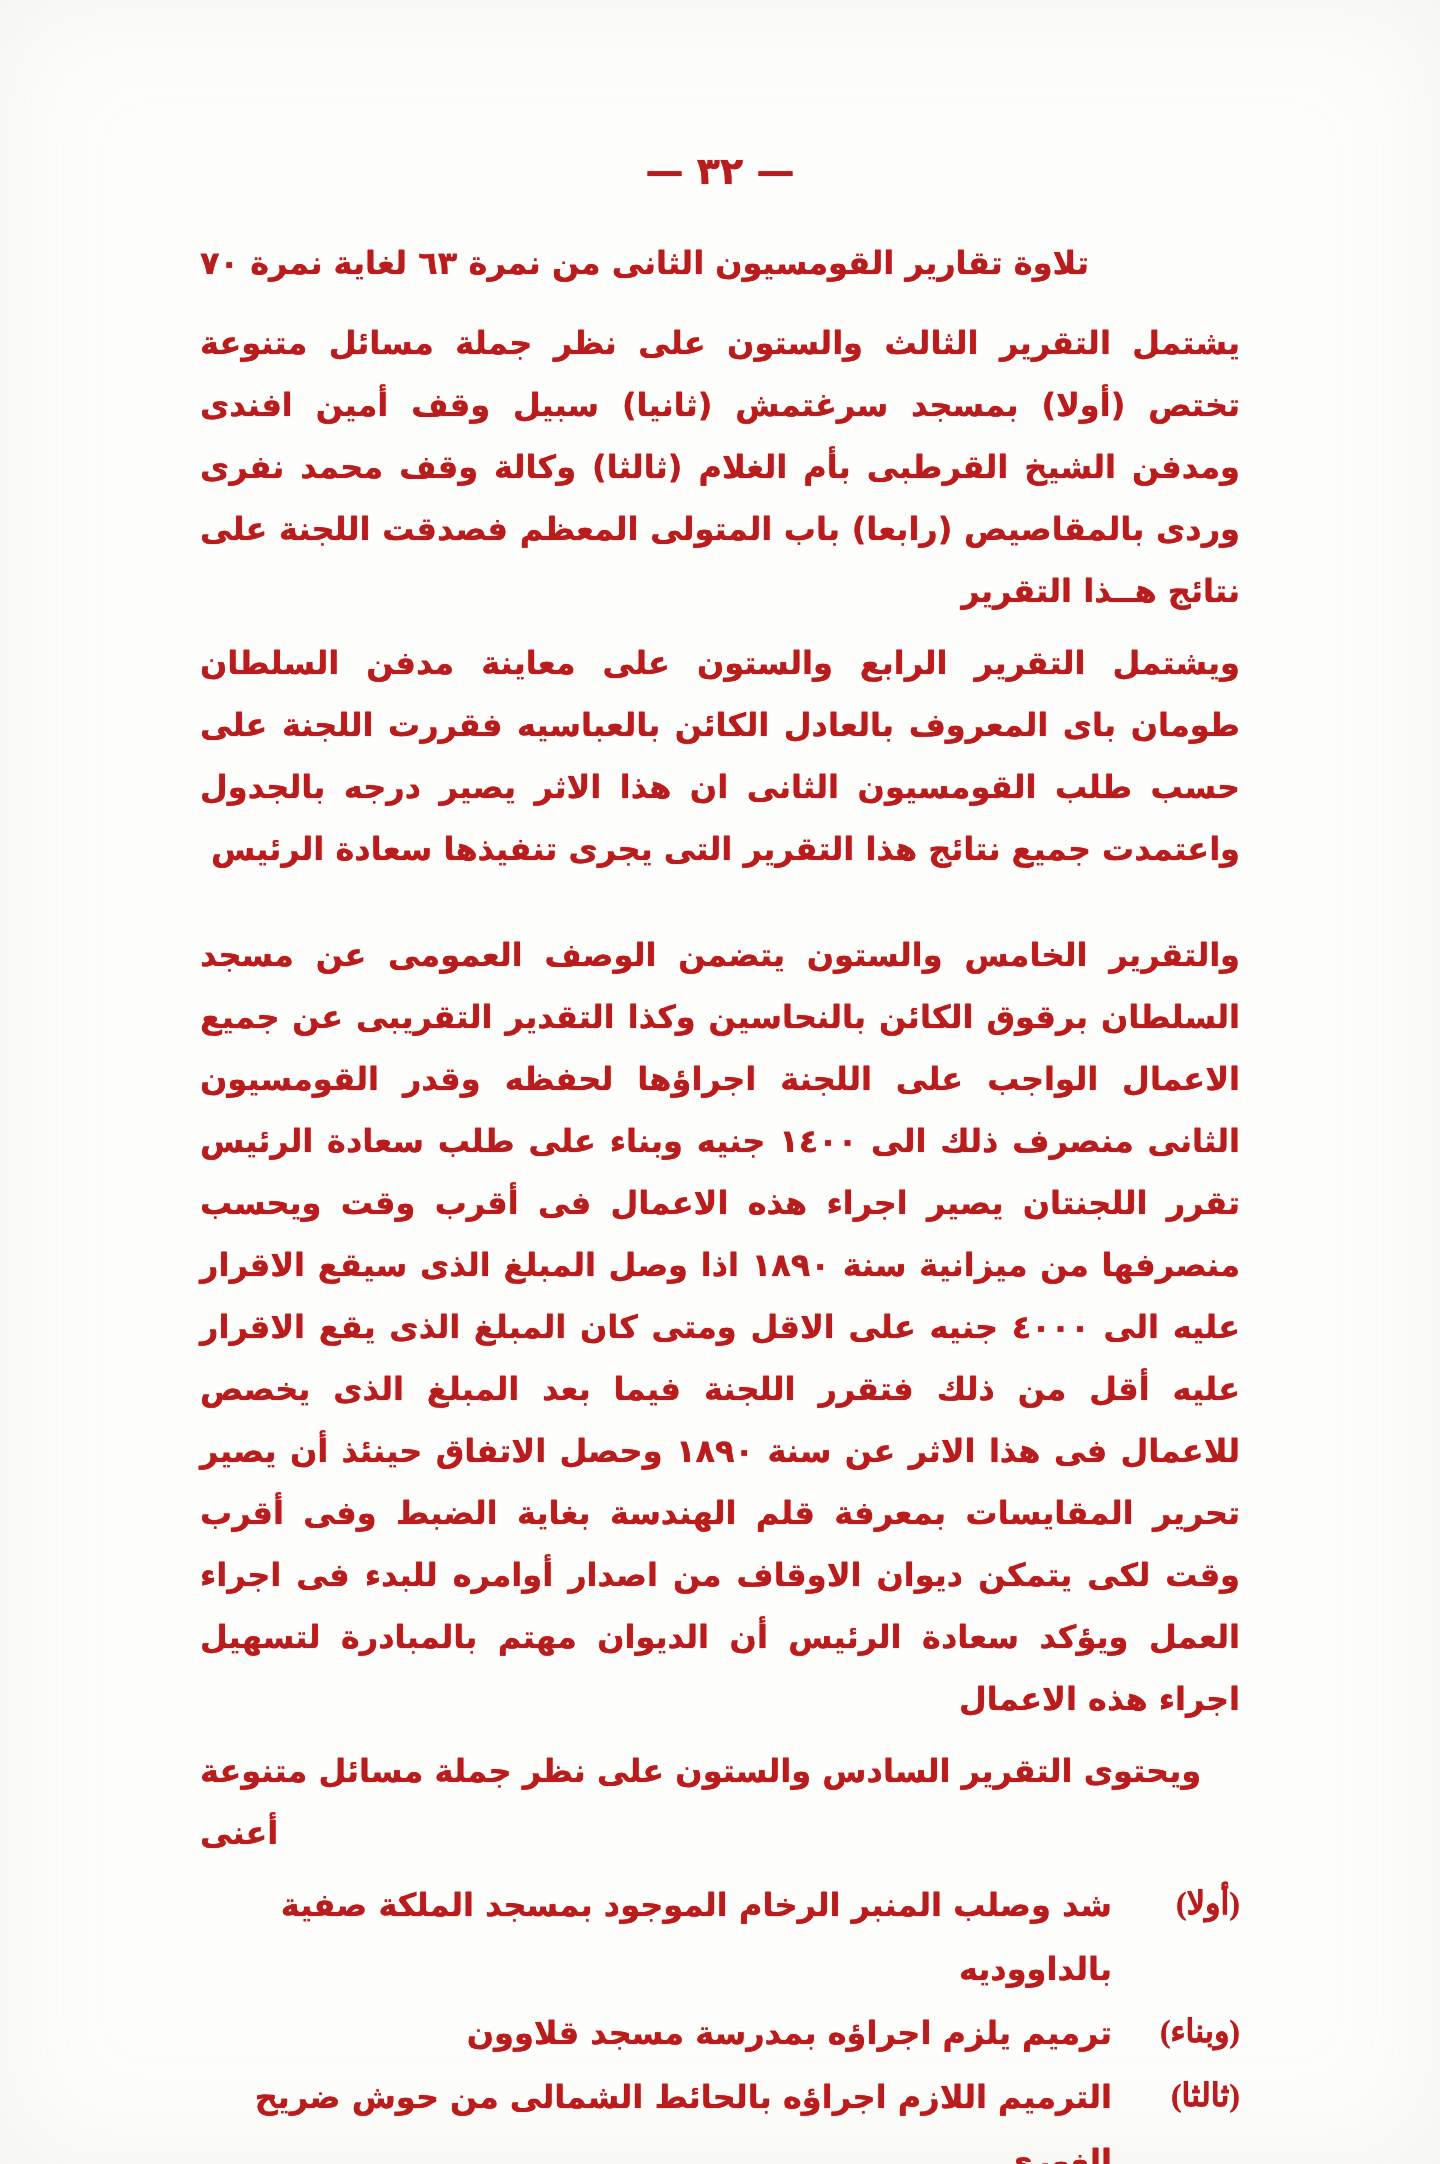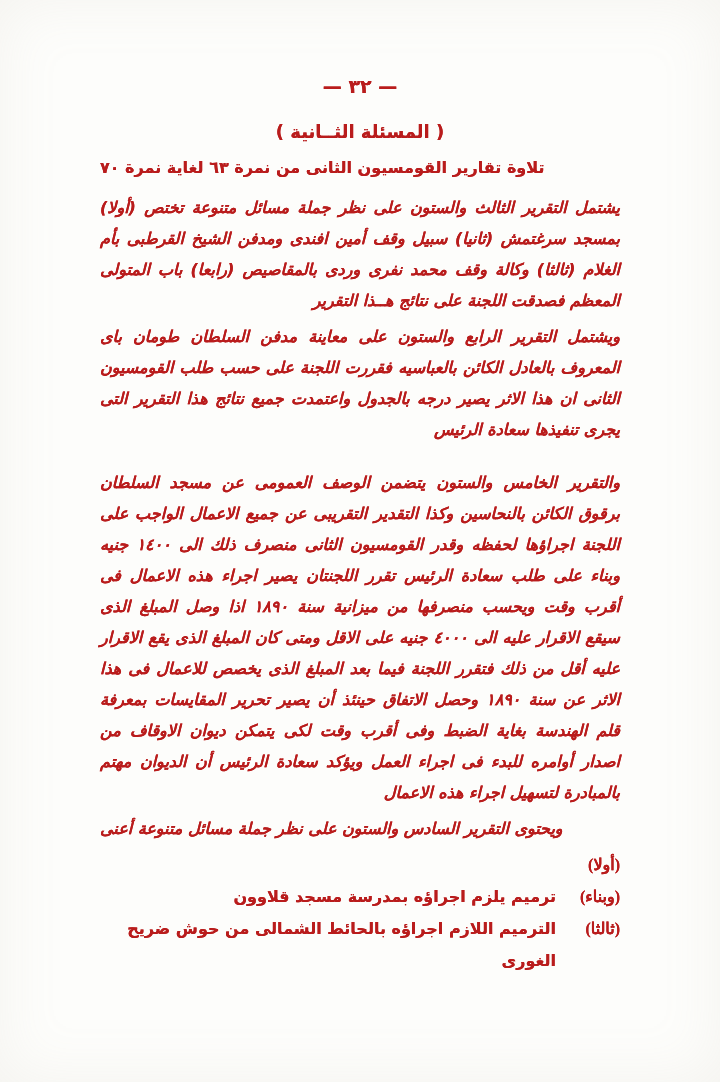--- a/index.html
+++ b/index.html
@@ -41,21 +41,20 @@
     text-align: left;
     font-size: 16px;
     line-height: 28px;
     margin-bottom: 10px;
   }
   .para {
     margin: 0 0 5px 0;
     font-size: 16px;
     line-height: 31px;
     text-align: justify;
-    font-style: italic;
   }
   .para.gap-before { margin-top: 22px; }
   .para.intro { text-align: left; padding-right: 14px; }
   .list { margin-top: 2px; }
   .list-item {
     display: flex;
     align-items: flex-start;
     gap: 10px;
     font-size: 16px;
     line-height: 32px;
@@ -71,36 +70,36 @@
     text-align: right;
   }
 </style>
 </head>
 <body>
 
 <div class="page">
 
   <div class="pagenum">— ٣٢ —</div>
 
-  <div class="section-title">( المسئلة الثــانية )</div>
 
   <div class="subtitle">تلاوة تقارير القومسيون الثانى من نمرة ٦٣ لغاية نمرة ٧٠</div>
 
   <p class="para">يشتمل التقرير الثالث والستون على نظر جملة مسائل متنوعة تختص (أولا) بمسجد سرغتمش (ثانيا) سبيل وقف أمين افندى ومدفن الشيخ القرطبى بأم الغلام (ثالثا) وكالة وقف محمد نفرى وردى بالمقاصيص (رابعا) باب المتولى المعظم فصدقت اللجنة على نتائج هــذا التقرير</p>
 
   <p class="para">ويشتمل التقرير الرابع والستون على معاينة مدفن السلطان طومان باى المعروف بالعادل الكائن بالعباسيه فقررت اللجنة على حسب طلب القومسيون الثانى ان هذا الاثر يصير درجه بالجدول واعتمدت جميع نتائج هذا التقرير التى يجرى تنفيذها سعادة الرئيس</p>
 
   <p class="para gap-before">والتقرير الخامس والستون يتضمن الوصف العمومى عن مسجد السلطان برقوق الكائن بالنحاسين وكذا التقدير التقريبى عن جميع الاعمال الواجب على اللجنة اجراؤها لحفظه وقدر القومسيون الثانى منصرف ذلك الى ١٤٠٠ جنيه وبناء على طلب سعادة الرئيس تقرر اللجنتان يصير اجراء هذه الاعمال فى أقرب وقت ويحسب منصرفها من ميزانية سنة ١٨٩٠ اذا وصل المبلغ الذى سيقع الاقرار عليه الى ٤٠٠٠ جنيه على الاقل ومتى كان المبلغ الذى يقع الاقرار عليه أقل من ذلك فتقرر اللجنة فيما بعد المبلغ الذى يخصص للاعمال فى هذا الاثر عن سنة ١٨٩٠ وحصل الاتفاق حينئذ أن يصير تحرير المقايسات بمعرفة قلم الهندسة بغاية الضبط وفى أقرب وقت لكى يتمكن ديوان الاوقاف من اصدار أوامره للبدء فى اجراء العمل ويؤكد سعادة الرئيس أن الديوان مهتم بالمبادرة لتسهيل اجراء هذه الاعمال</p>
 
   <p class="para intro">ويحتوى التقرير السادس والستون على نظر جملة مسائل متنوعة أعنى</p>
 
   <div class="list">
 
     <div class="list-item">
       <span class="list-marker">(أولا)</span>
+      <span class="list-text">شد وصلب المنبر الرخام الموجود بمسجد الملكة صفية بالداووديه</span>
     </div>
 
     <div class="list-item">
       <span class="list-marker">(وبناء)</span>
       <span class="list-text">ترميم يلزم اجراؤه بمدرسة مسجد قلاوون</span>
     </div>
 
     <div class="list-item">
       <span class="list-marker">(ثالثا)</span>
       <span class="list-text">الترميم اللازم اجراؤه بالحائط الشمالى من حوش ضريح الغورى</span>

